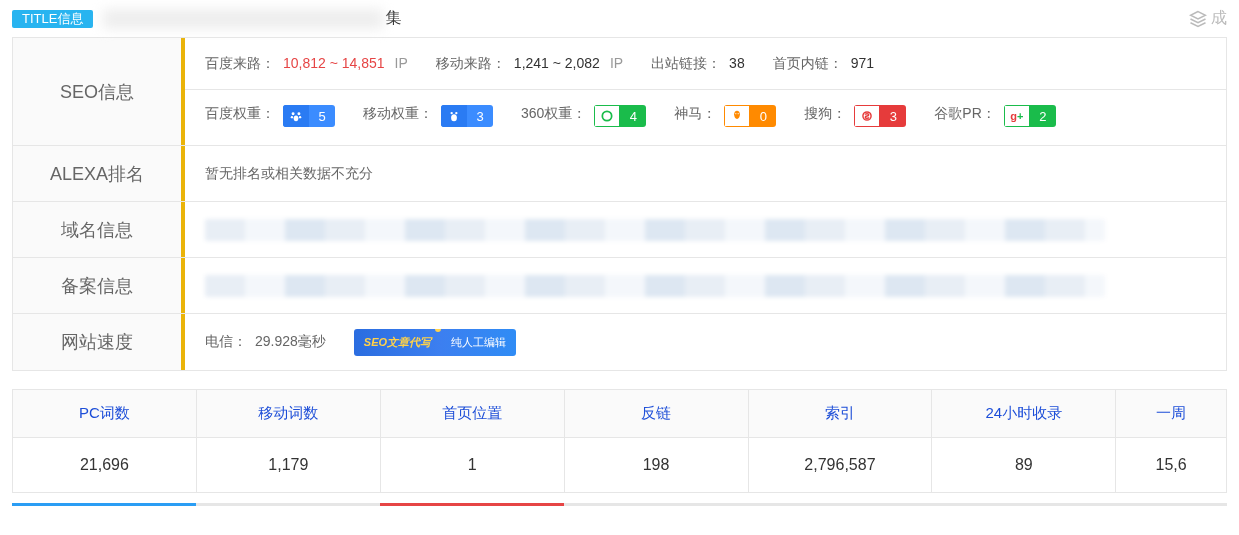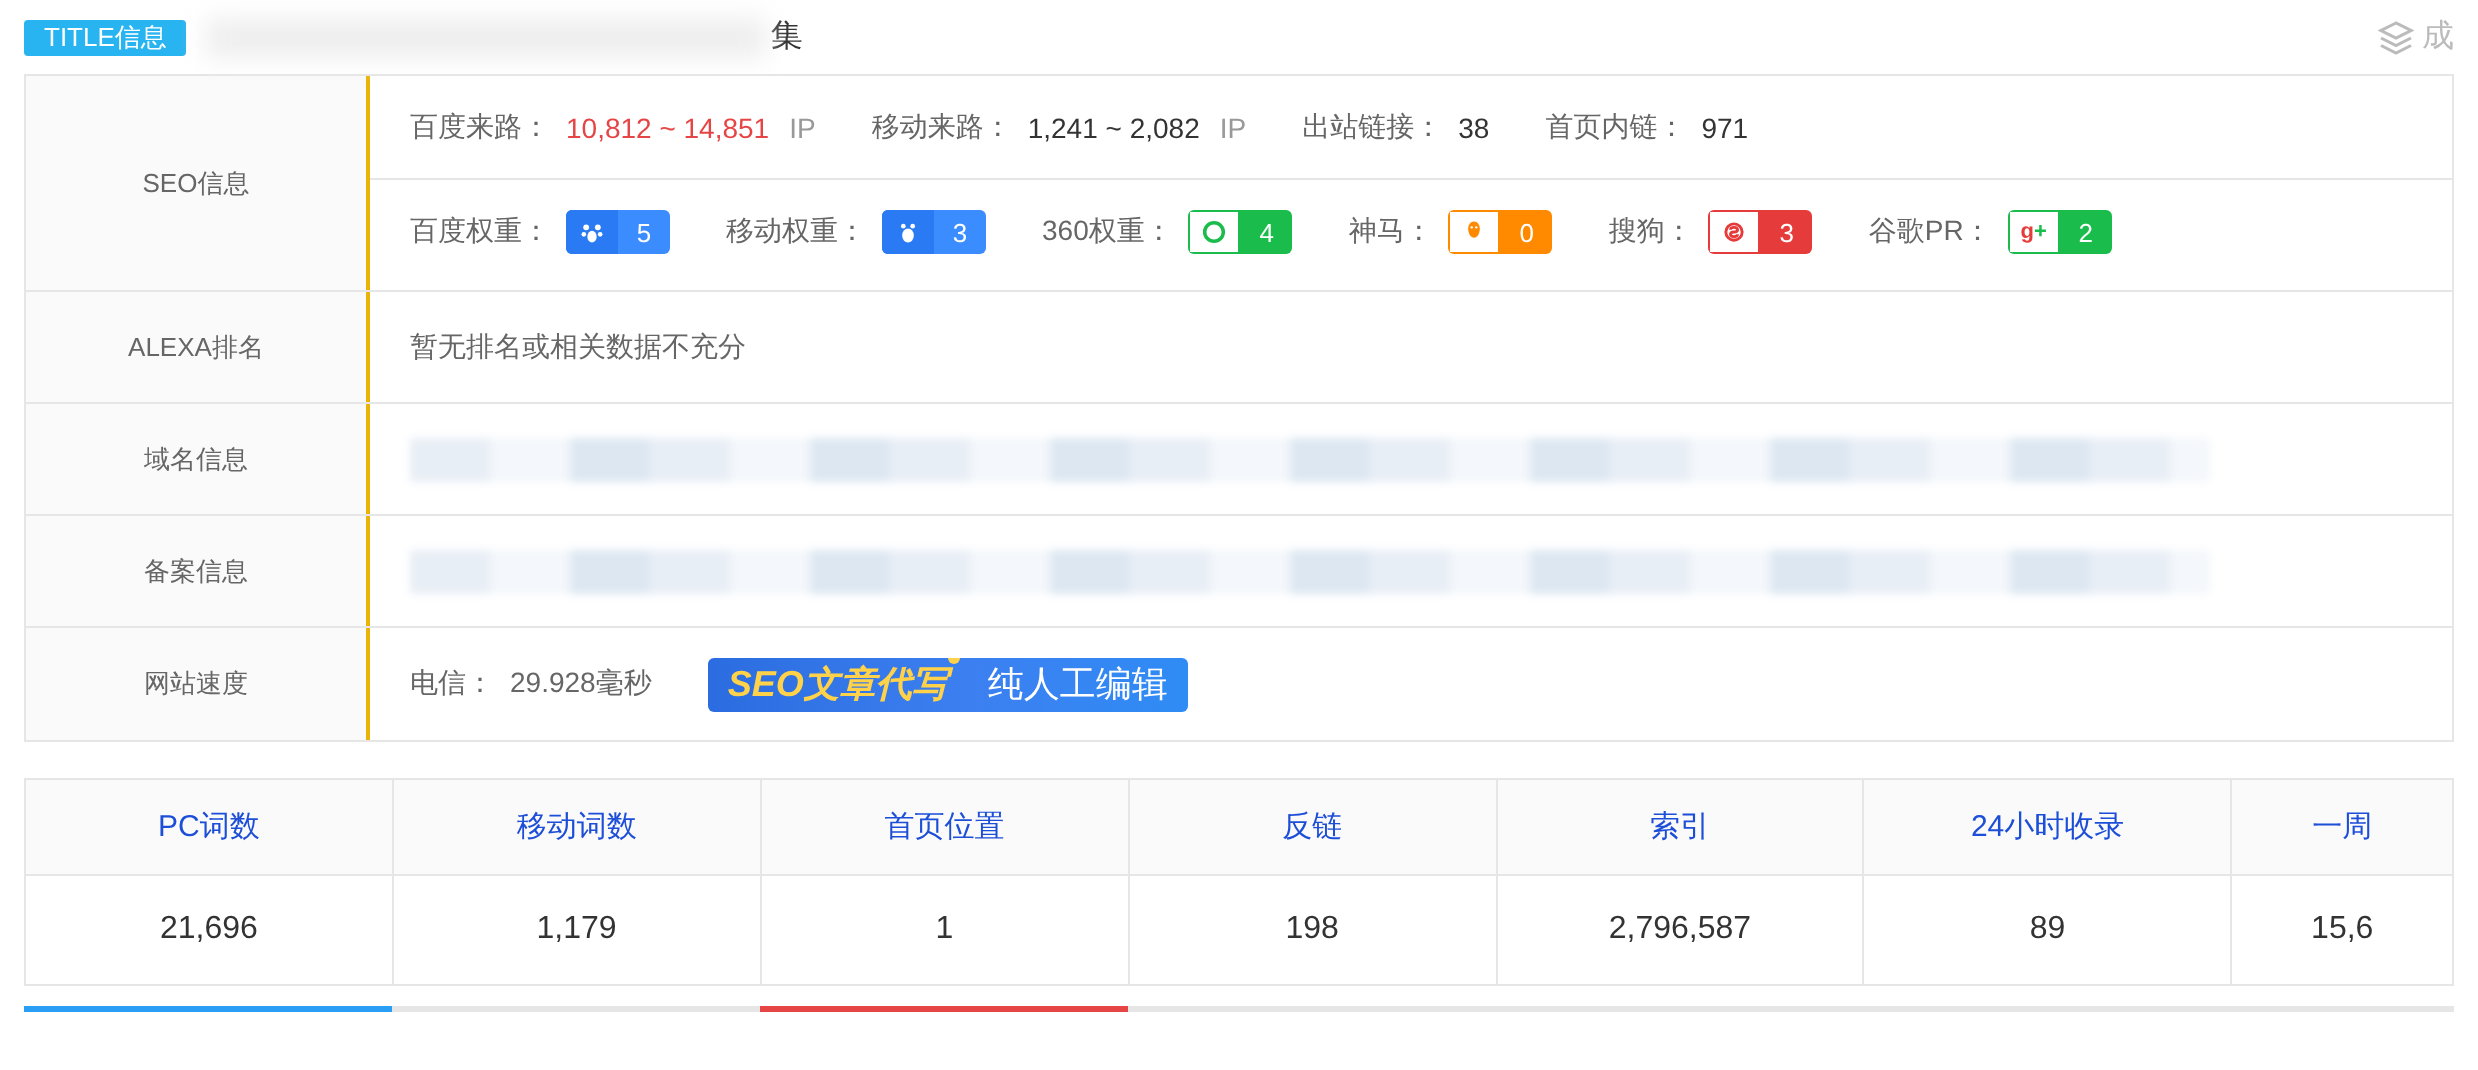--- a/index.html
+++ b/index.html
@@ -54,26 +54,26 @@
   .info-row {
     display: flex;
     border-bottom: 1px solid #e6e6e6;
     min-height: 56px;
   }
   .info-row:last-child { border-bottom: none; }
   .row-label {
     width: 172px;
     min-width: 172px;
     background: #fafafa;
-    border-right: 2px solid #eab308;
+    border-right: 4px solid #eab308;
     display: flex;
     align-items: center;
     justify-content: center;
     color: #666;
-    font-size: 13px;
+    font-size: 18px;
   }
   .row-content {
     flex: 1;
     display: flex;
     align-items: center;
     padding: 0 20px;
     gap: 28px;
     flex-wrap: wrap;
   }
   .sub-rows {
@@ -83,21 +83,21 @@
   }
   .sub-row {
     display: flex;
     align-items: center;
     padding: 14px 20px;
     gap: 28px;
     border-bottom: 1px solid #e6e6e6;
     min-height: 52px;
   }
   .sub-row:last-child { border-bottom: none; }
-  .metric { display: flex; align-items: center; gap: 8px; }
+  .metric { display: flex; align-items: flex-start; gap: 8px; }
   .metric-label { color: #666; }
   .val-red { color: #e64545; }
   .val-dark { color: #333; font-weight: 400; }
   .ip-suffix { color: #999; margin-left: 2px; }
   .weight-badge {
     display: inline-flex;
     align-items: stretch;
     border-radius: 3px;
     overflow: hidden;
     height: 22px;
@@ -139,21 +139,21 @@
     filter: blur(2px);
     border-radius: 2px;
     max-width: 900px;
   }
   .promo-badge {
     display: inline-flex;
     align-items: stretch;
     border-radius: 3px;
     overflow: hidden;
     height: 27px;
-    font-size: 18px;
+    font-size: 11px;
     position: relative;
   }
   .promo-left {
     background: linear-gradient(90deg,#2b6de0,#3c7ff0);
     color: #ffd24a;
     font-style: italic;
     font-weight: 600;
     padding: 0 10px;
     display: flex;
     align-items: center;

